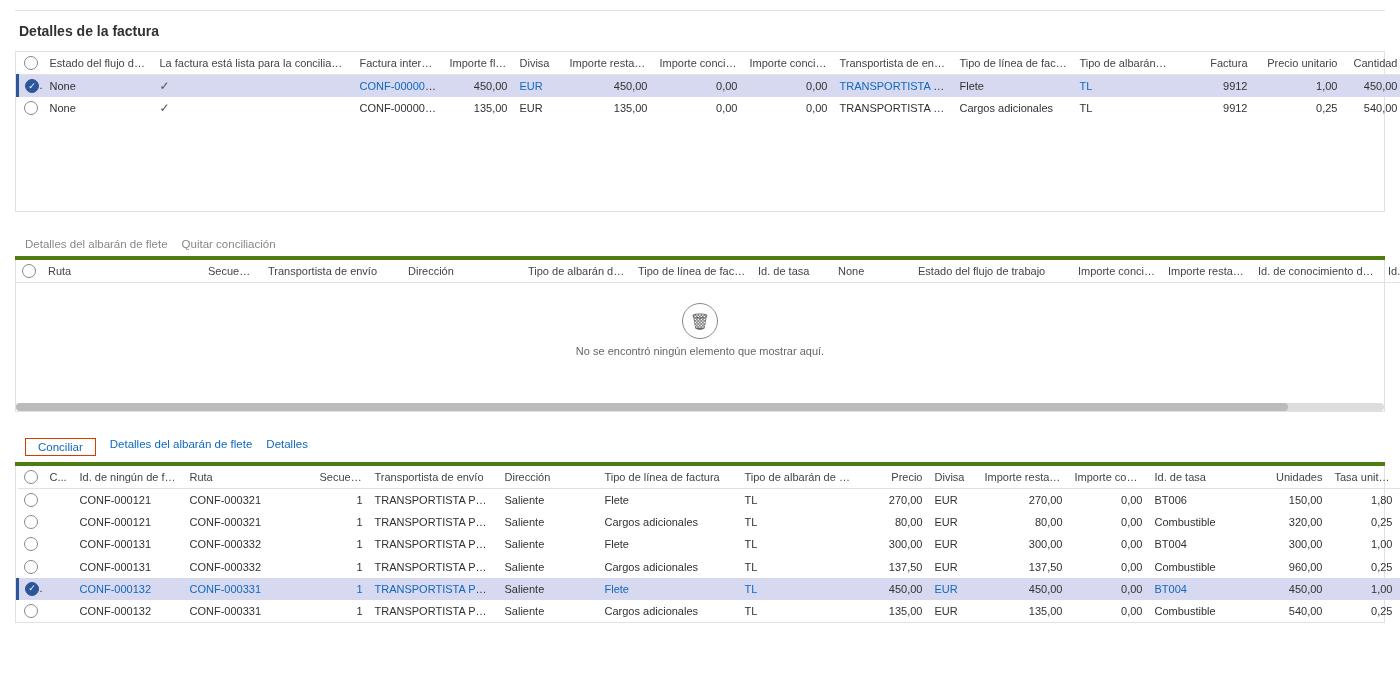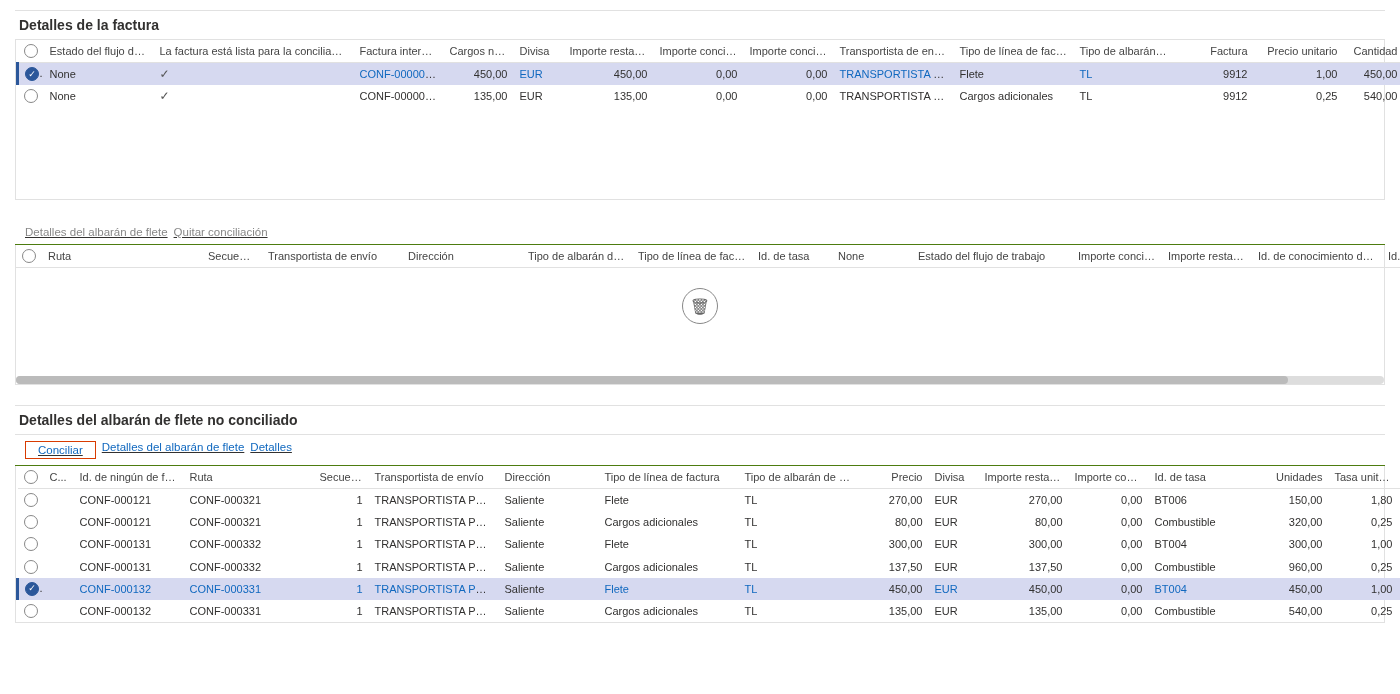--- a/index.html
+++ b/index.html
@@ -8,32 +8,31 @@
     font-family: "Segoe UI", Tahoma, sans-serif;
     font-size: 11px;
     color: #323130;
     background: #fff;
     padding: 10px 15px;
   }
   .section { margin-bottom: 20px; }
   .section-title {
     font-size: 14px;
     font-weight: 600;
-    padding: 6px 4px;
+    padding: 12px 4px;
     border-top: 1px solid #e1e1e1;
     border-bottom: 1px solid #e1e1e1;
     margin-bottom: 0;
   }
   .toolbar {
     padding: 6px 10px;
-    border-bottom: 1px solid #4d7c0f;
+    border-bottom: 4px solid #4d7c0f;
     display: flex;
-    gap: 6px;
+    gap: 14px;
     font-size: 11.5px;
-    text-decoration: underline;
   }
   .toolbar a {
     color: #1068bf;
     text-decoration: none;
     cursor: pointer;
   }
   .toolbar a.disabled { color: #888; }
   .toolbar a.highlight {
     border: 1px solid #d83b01;
     padding: 2px 12px;
@@ -115,21 +114,21 @@
       <col style="width:80px">
           <col style="width:90px">
           <col style="width:60px">
     </colgroup>
     <thead>
           <tr>
       <th><span class="radio"></span></th>
       <th>Estado del flujo de trabajo</th>
             <th>La factura está lista para la conciliación automáti...</th>
       <th><span>Factura interna</span><span class="sort-arrow">↑</span></th>
-      <th class="num">Cargos neto</th>
+      <th class="num">Importe flete</th>
       <th>Divisa</th>
       <th class="num">Importe restante</th>
       <th class="num">Importe conciliado</th>
       <th class="num">Importe conciliado</th>
       <th>Transportista de envío</th>
       <th>Tipo de línea de factura</th>
       <th>Tipo de albarán de flete</th>
       <th class="num">Factura</th>
       <th class="num">Precio unitario</th>
       <th class="num">Cantidad</th>
@@ -213,27 +212,27 @@
       <th>Estado del flujo de trabajo</th>
       <th class="num">Importe conciliado</th>
       <th class="num">Importe restante</th>
       <th>Id. de conocimiento de e...</th>
       <th>Id. del envío</th>
     </tr>
         </thead>
   </table>
   <div class="empty">
     <div class="empty-icon">🗑</div>
+    <div>No se encontró ningún elemento que mostrar aquí.</div>
   </div>
   <div class="scrollbar"></div>
   </div>
 </div>
 
 <div class="section">
-  <div class="section-title">Detalles del albarán de flete no conciliado</div>
   <div class="toolbar">
     <a class="highlight">Conciliar</a>
     <a>Detalles del albarán de flete</a>
     <a>Detalles</a>
   </div>
   <div class="grid-border">
   <table>
     <colgroup>
       <col style="width:26px">
           <col style="width:30px">

